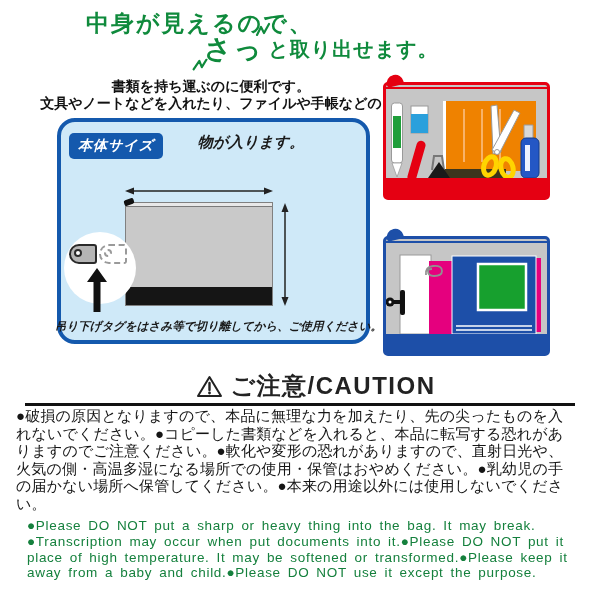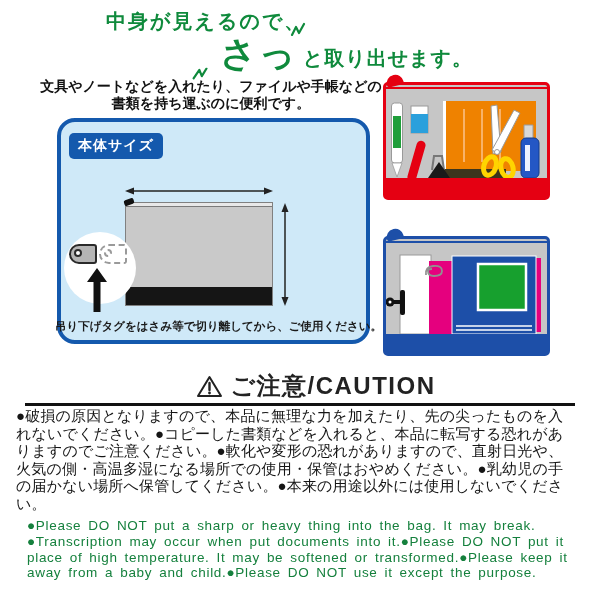--- a/index.html
+++ b/index.html
@@ -1,36 +1,36 @@
 <!DOCTYPE html>
 <html><head>
 <meta charset="utf-8">
 <style>
   html,body{margin:0;padding:0;background:#fff;}
   .page{position:relative;width:600px;height:600px;background:#fff;overflow:hidden;
         font-family:"Liberation Sans","DejaVu Sans",sans-serif;color:#1a1a1a;}
 
   
-  .headline-1{position:absolute;left:86px;top:8px;font-size:20px;font-weight:bold;
-              color:#0f8a3c;letter-spacing:2px;margin-left:20px;}
+  .headline-1{position:absolute;left:86px;top:8px;font-size:23px;font-weight:bold;
+              color:#0f8a3c;letter-spacing:2px;}
   .headline-2{position:absolute;left:199px;top:36px;font-size:20px;font-weight:bold;
               color:#0f8a3c;letter-spacing:1px;display:flex;align-items:flex-end;}
   .emph-wrap{position:relative;margin:0 5px;}
-  .emph{font-size:36px;line-height:1;letter-spacing:2px;margin-left:16px;}
+  .emph{font-size:27px;line-height:1;letter-spacing:2px;}
   .spark{position:absolute;}
   .spark-tr{top:-14px;right:-8px;}
   .spark-bl{bottom:-9px;left:-12px;transform:rotate(185deg);}
 
   
   .intro{position:absolute;left:40px;top:78px;width:342px;text-align:center;
          font-size:14px;font-weight:bold;line-height:17px;color:#111;}
 
   
   .size-box{position:absolute;left:57px;top:118px;width:313px;height:226px;
-            box-sizing:border-box;background:#cfe9f8;border:4px solid #1459ad;border-radius:18px;}
+            box-sizing:border-box;background:#cfe9f8;border:4px solid #1459ad;border-radius:18px;font-style:italic;}
   .size-label{position:absolute;left:8px;top:11px;background:#1459ad;color:#fff;
               font-size:14px;font-weight:bold;padding:4px 9px;border-radius:5px;letter-spacing:1px;}
   .capacity{position:absolute;left:82px;top:10px;width:216px;text-align:center;
             font-size:15px;font-weight:bold;line-height:19px;}
   .dim{position:absolute;font-weight:bold;color:#111;white-space:nowrap;}
   .dim .approx{font-size:13px;}
   .dim .val{font-size:19px;letter-spacing:0.5px;}
   .dim-w{left:64px;top:42px;width:148px;text-align:center;}
   .dim-h{left:230px;top:121px;}
   .arrow-svg{position:absolute;}
@@ -94,27 +94,28 @@
       </svg>
       <svg class="spark spark-bl" width="16" height="14" viewBox="0 0 16 14">
         <path d="M2,13 L6,5 L9,11 L14,2" fill="none" stroke="#0f8a3c" stroke-width="2.2" stroke-linecap="round" stroke-linejoin="round"></path>
       </svg>
       <span class="emph">さっ</span>
     </span>
     <span>と取り出せます。</span>
   </div>
 
   <div class="intro">
+    <div>書類を持ち運ぶのに便利です。</div>
     <div>文具やノートなどを入れたり、ファイルや手帳などの</div>
-    <div>書類を持ち運ぶのに便利です。</div>
   </div>
 
   <div class="size-box">
     <div class="size-label">本体サイズ</div>
     <div class="capacity">
+      <div>物が入ります。</div>
     </div>
 
     <svg class="arrow-svg h-arrow" width="148" height="10" viewBox="0 0 148 10">
       <line x1="7" y1="5" x2="141" y2="5" stroke="#222" stroke-width="1.5"></line>
       <polygon points="0,5 9,1.5 9,8.5" fill="#222"></polygon>
       <polygon points="148,5 139,1.5 139,8.5" fill="#222"></polygon>
     </svg>
 
     <div class="diagram-bag">
       <div class="diagram-zip"></div>

